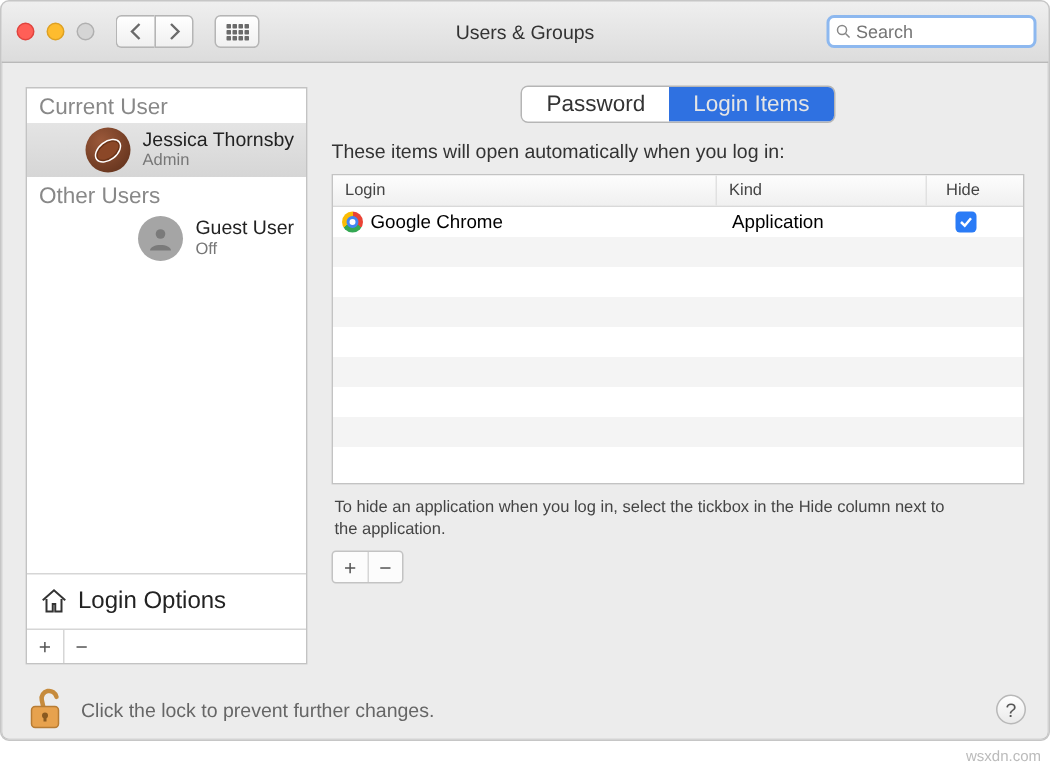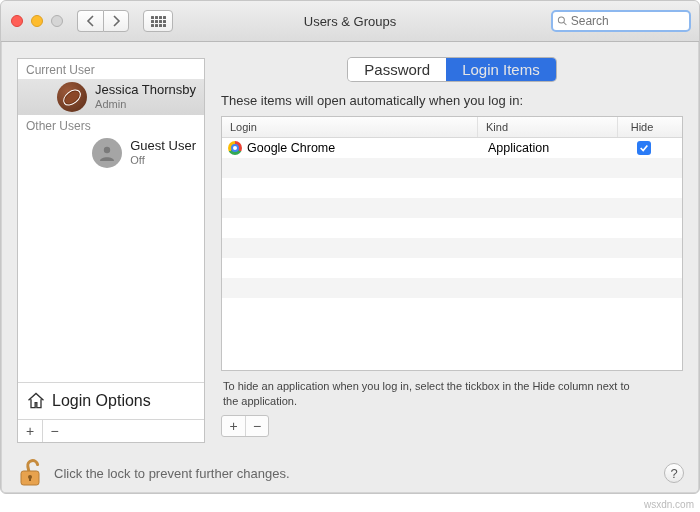--- a/index.html
+++ b/index.html
@@ -18,21 +18,21 @@
     .grid-btn { width: 30px; height: 22px; background: linear-gradient(#ffffff,#f0f0f0); border: 1px solid #b5b5b5; border-radius: 4px; display:flex; align-items:center; justify-content:center; margin-left: 6px;}
     .grid-icon { display:grid; grid-template-columns: repeat(4,3px); grid-template-rows: repeat(3,3px); gap:1px;}
     .grid-icon span { background:#6a6a6a; border-radius: 0.5px;}
     .title { position:absolute; left:0; right:0; text-align:center; font-size:13px; color:#333; pointer-events:none;}
     .search { position:absolute; right:8px; top:9px; width:140px; height:22px; border:2.5px solid #8db8ef; border-radius:5px; background:#fff; display:flex; align-items:center; padding:0 4px; }
     .search svg { width:12px; height:12px; fill:#888; margin-right:3px;}
     .search input { border:none; outline:none; font-size:12px; width:100%; background:transparent; color:#1d4ed8;}
     .content { display:flex; padding: 16px 16px 8px 16px; gap:16px; height: calc(100% - 41px - 42px); }
     .sidebar { width: 188px; background:#fff; border:1px solid #c3c3c3; display:flex; flex-direction:column; }
     .sb-list { flex:1; overflow:hidden; }
-    .sb-hdr { font-size:12px; color:#888; padding: 4px 25px 2px 8px; }
+    .sb-hdr { font-size:15px; color:#888; padding: 4px 25px 2px 8px; }
     .sb-row { display:flex; align-items:center; gap:8px; padding: 3px 8px; justify-content: flex-end; }
     .sb-row.sel { background: linear-gradient(#e4e4e4,#d6d6d6); }
     .avatar { width:30px; height:30px; border-radius:50%; background:#a5a5a5; display:flex; align-items:center; justify-content:center; overflow:hidden;}
     .avatar.nfl { background: radial-gradient(circle at 35% 30%,#9b593a,#5b2d18); }
     .avatar.nfl::before { content:""; display:block; width:18px; height:11px; background:#8b4727; border:1px solid #fff; border-radius:50%; transform:rotate(-38deg); box-shadow: inset 0 0 0 1px #6a3318;}
     .user-txt { display:flex; flex-direction:column; line-height:1.15;}
     .user-name { font-size:13px; color:#222; }
     .user-sub { font-size:11px; color:#777; }
     .sb-login { border-top:1px solid #d6d6d6; padding:8px 8px; display:flex; align-items:center; gap:6px;}
     .sb-login svg { width:20px; height:20px; }
@@ -46,21 +46,21 @@
     .tab { font-size:15px; padding:3px 16px; background:#fff; color:#333; }
     .tab.active { background:#2f71e1; color:#e5e5e5; }
     .main-label { font-size:13px; color:#333; margin-bottom:8px; }
     .table { border:1px solid #c3c3c3; background:#fff; flex:0 0 auto; }
     .thead { display:flex; background:linear-gradient(#fdfdfd,#f0f0f0); border-bottom:1px solid #d9d9d9; font-size:11px; color:#444;}
     .th { padding:4px 8px; border-right:1px solid #e1e1e1;}
     .th.item { flex:1; }
     .th.kind { width:140px; }
     .th.hide { width:48px; text-align:center; border-right:none;}
     .th.gutter { width:14px; border-right:none;}
-    .tbody { height: 232px; overflow:hidden; }
+    .tbody { height: 184px; overflow:hidden; }
     .tr { display:flex; height:20px; align-items:center; font-size:12.5px;}
     .tr.alt { background:#f4f4f4; }
     .td.item { flex:1; padding-left:6px; display:flex; align-items:center; gap:5px;}
     .td.kind { width:140px; padding-left:8px;}
     .td.hide { width:48px; display:flex; justify-content:center;}
     .chrome-ico { width:14px; height:14px; border-radius:50%; background: conic-gradient(#ea4335 0 120deg,#34a853 120deg 240deg,#fbbc05 240deg 360deg); position:relative;}
     .chrome-ico::after{content:""; position:absolute; inset:3px; background:#fff; border-radius:50%; border:2px solid #4285f4;}
     .checkbox { width:14px; height:14px; border-radius:3px; background:#2a7bf6; display:flex; align-items:center; justify-content:center;}
     .checkbox svg { width:10px; height:10px; stroke:#fff; stroke-width:2; fill:none;}
     .hint { font-size:11px; color:#444; padding:8px 2px 6px 2px; max-width:420px; line-height:1.35;}

